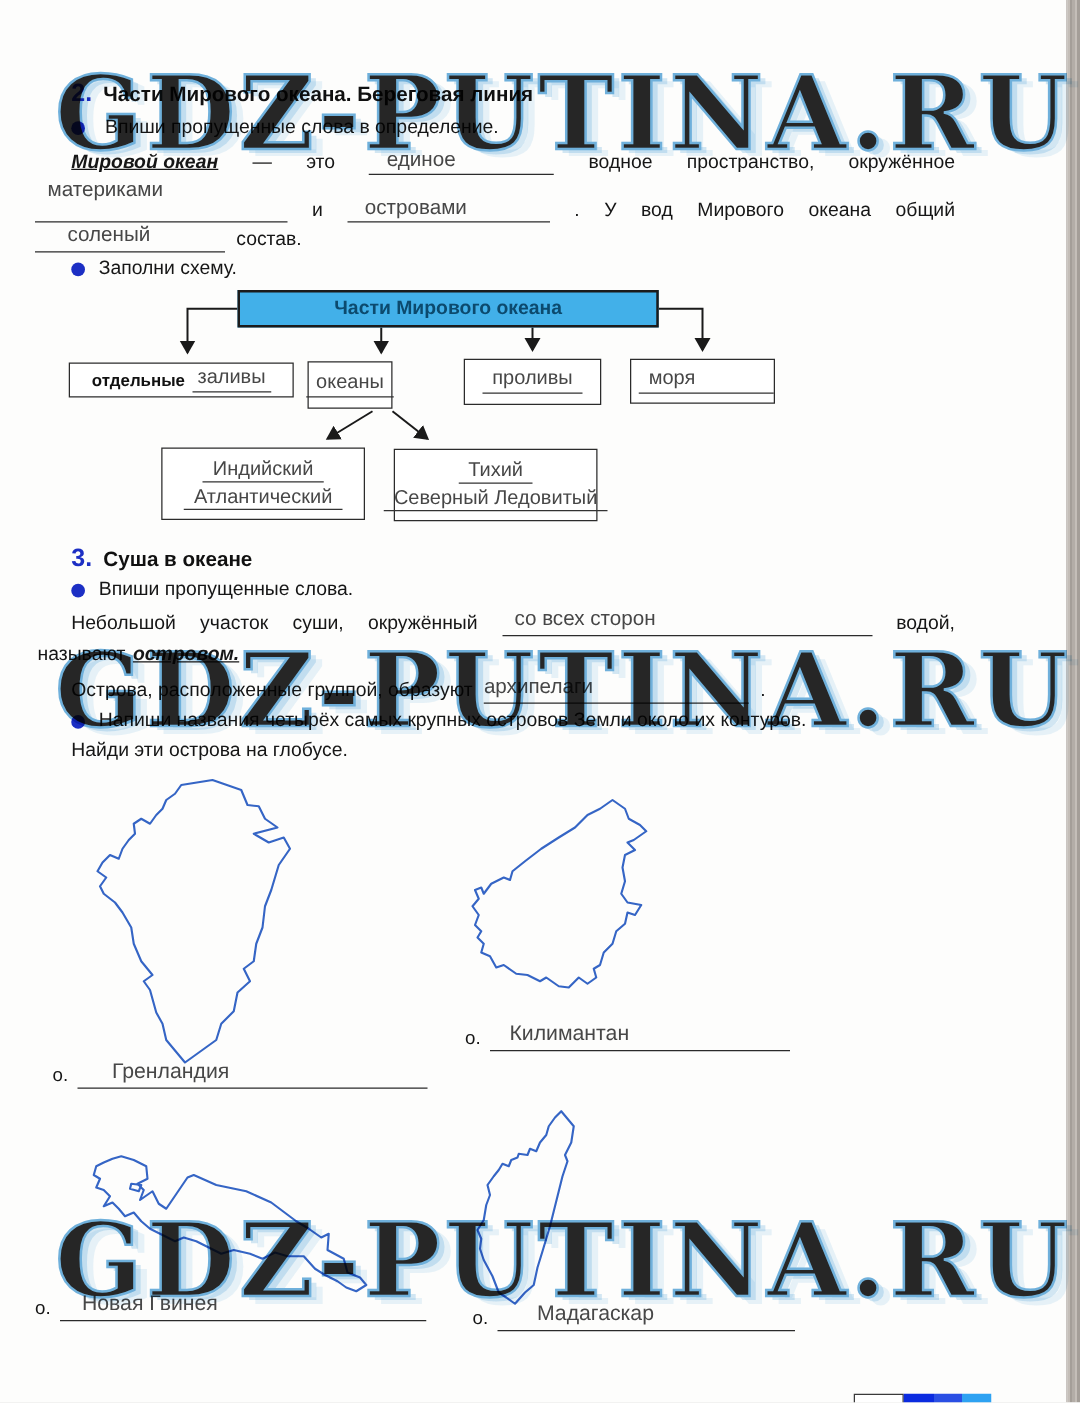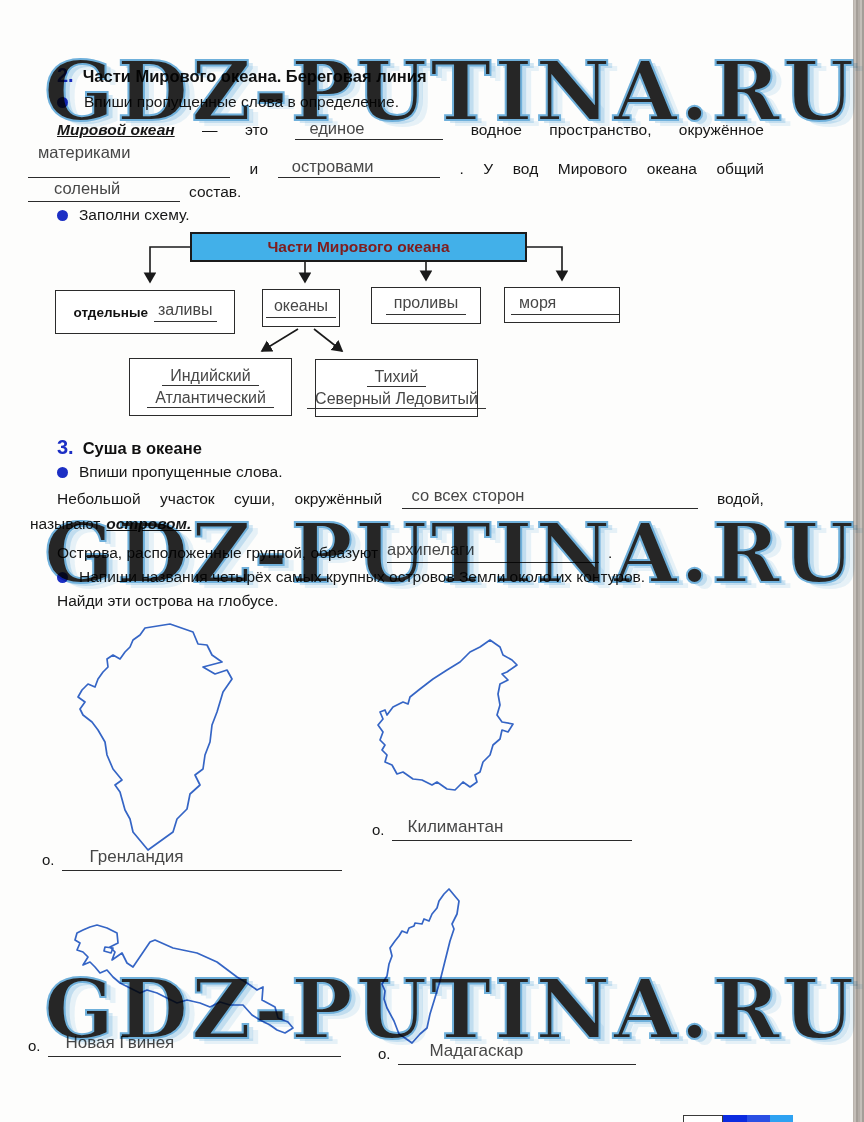--- a/index.html
+++ b/index.html
@@ -40,21 +40,21 @@
   .ans{font-size:16.5px;color:#474747;white-space:nowrap;}
   .raised .ans{position:relative;top:-15px;padding-left:10px;display:inline-block;}
   .half-raised .ans{position:relative;top:-3px;padding-left:26px;}
   
   .schema{position:absolute;left:40px;top:228px;width:600px;height:196px;}
   .schema svg.arrows{position:absolute;left:0;top:0;}
   .sch-header{
     position:absolute;left:150px;top:4px;width:337px;height:30px;
     background:#42b0e9;border:2px solid #1b1b1b;box-sizing:border-box;
     display:flex;align-items:center;justify-content:center;
-    font-weight:bold;font-size:15.5px;color:#7f1d1d;
+    font-weight:bold;font-size:15.5px;color:#0c4a6e;
   }
   .sch-box{
     position:absolute;background:#fff;border:1.6px solid #2b2b2b;box-sizing:border-box;
     display:flex;align-items:center;justify-content:center;
   }
   .sch-box .ans-line{border-bottom:1.6px solid #333;padding:0 8px;}
   .sch-box .ans{font-size:16px;}
   .printed-small{font-weight:bold;font-size:13.5px;color:#111;white-space:nowrap;}
   .two-line{flex-direction:column;justify-content:center;gap:3px;}
   .two-line .ans-line{white-space:nowrap;}
@@ -138,28 +138,28 @@
         <line x1="265" y1="34" x2="265" y2="54" marker-end="url(#ah)"></line>
         <line x1="386" y1="34" x2="386" y2="52" marker-end="url(#ah)"></line>
         <polyline points="487,19 522,19 522,52" marker-end="url(#ah)"></polyline>
         <line x1="258" y1="101" x2="222" y2="123" marker-end="url(#ah)"></line>
         <line x1="274" y1="101" x2="302" y2="123" marker-end="url(#ah)"></line>
       </g>
     </svg>
 
     <div class="sch-header">Части Мирового океана</div>
 
-    <div class="sch-box" style="left:15px;top:62px;width:180px;height:44px;gap:6px;">
+    <div class="sch-box" style="left:15px;top:62px;width:180px;height:28px;gap:6px;">
       <span class="printed-small">отдельные</span>
       <span class="ans-line" style="padding:0 4px;">
         <span class="ans" style="position:relative;top:-2px;">заливы</span>
       </span>
     </div>
 
-    <div class="sch-box" style="left:222px;top:61px;width:78px;height:38px;">
+    <div class="sch-box" style="left:206px;top:61px;width:68px;height:38px;">
       <span class="ans-line">
         <span class="ans" style="position:relative;top:-2px;">океаны</span>
       </span>
     </div>
 
     <div class="sch-box" style="left:331px;top:59px;width:110px;height:37px;">
       <span class="ans-line">
         <span class="ans" style="position:relative;top:-2px;">проливы</span>
       </span>
     </div>

